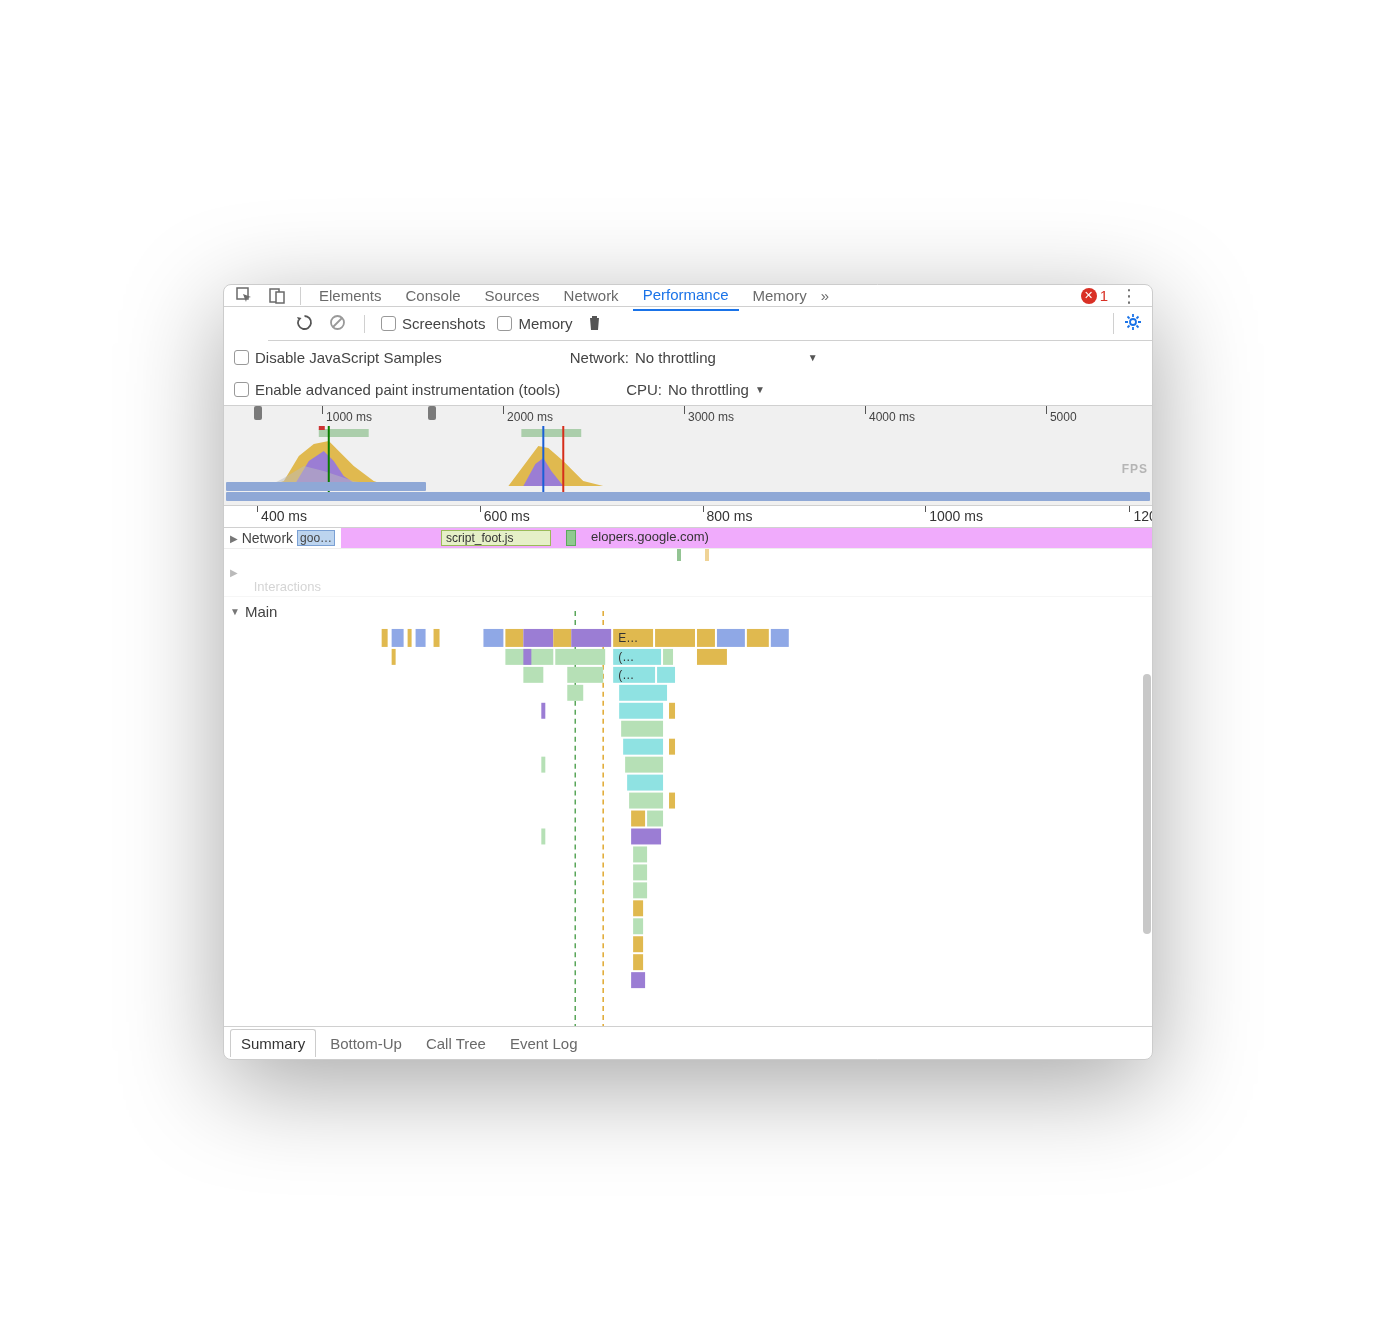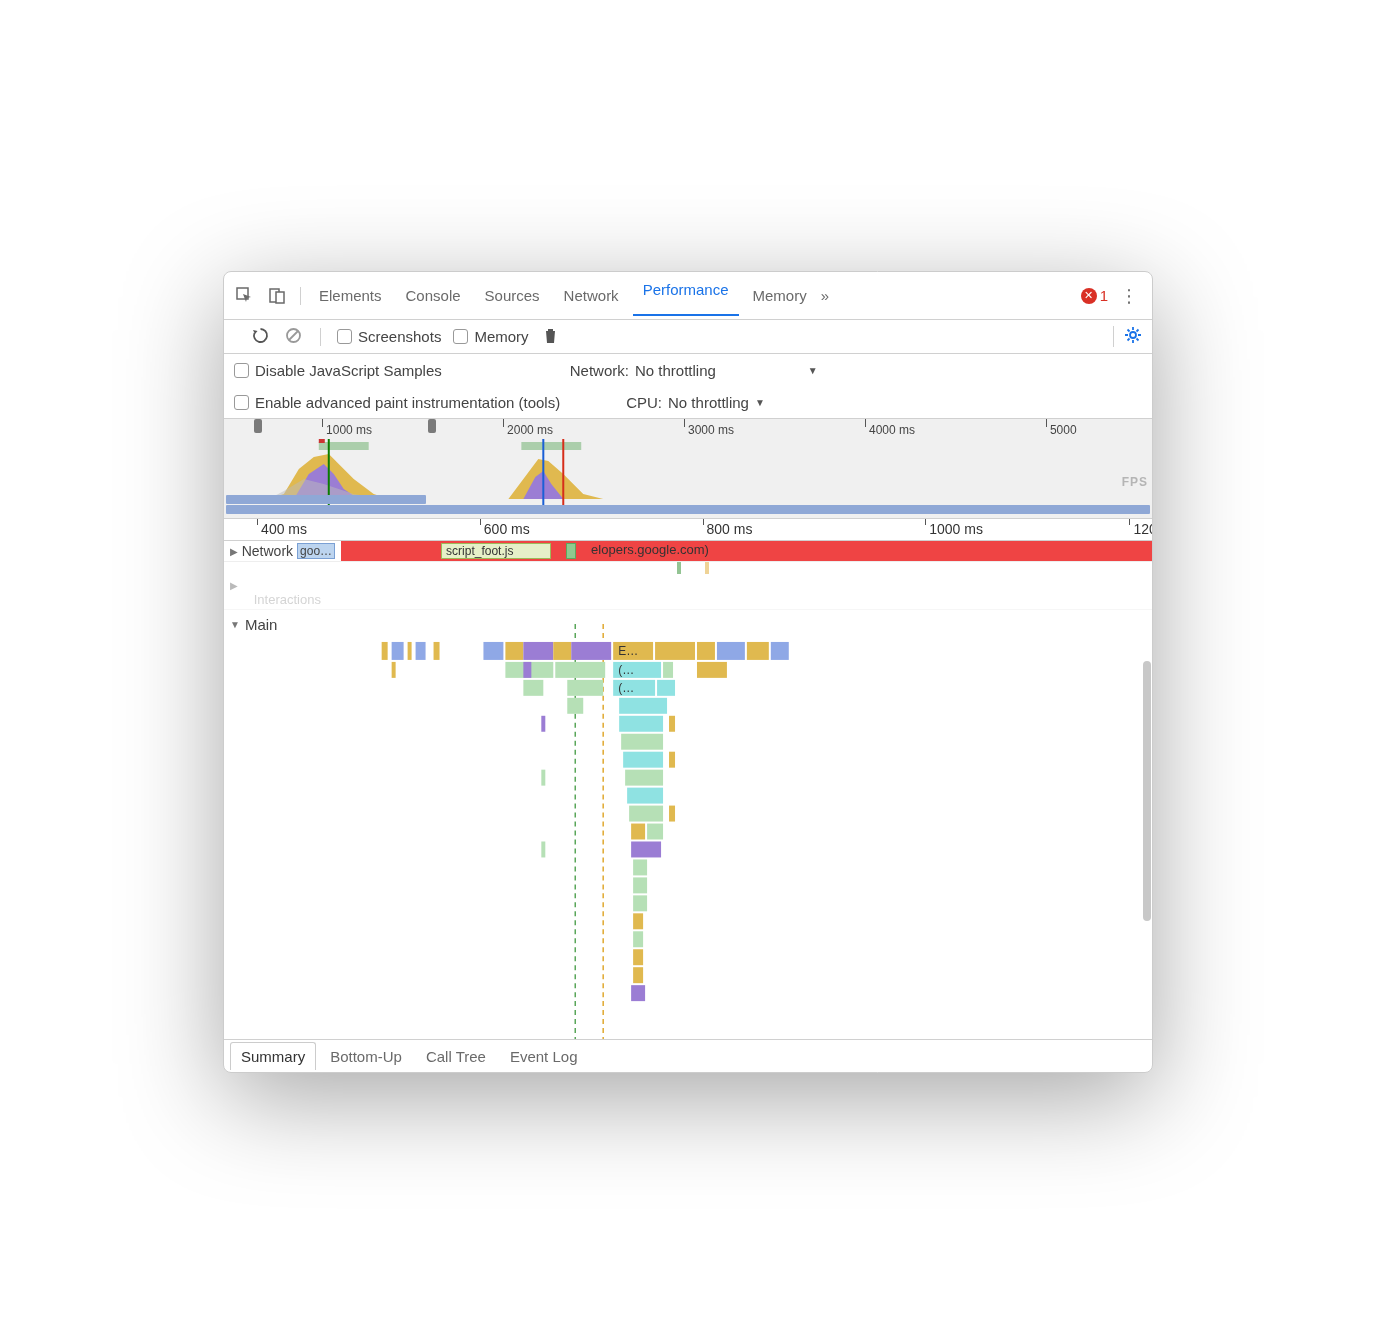--- a/index.html
+++ b/index.html
@@ -35,39 +35,39 @@
   }
   .traffic { display: flex; gap: 8px; margin-right: 6px;}
   .dot { width: 13px; height: 13px; border-radius: 50%; }
   .dot.red { background: #ff5f57; border:1px solid #e0443e;}
   .dot.yellow { background: #ffbd2e; border:1px solid #dea123;}
   .dot.green { background: #28c940; border:1px solid #1aab29;}
   .title-text { flex:1; text-align:center; font-size:14px; color:#555; white-space:nowrap; overflow:hidden; text-overflow:ellipsis;}
 
   
   .tabstrip {
-    display:flex; align-items:center; height:48px;
+    display:flex; align-items:center; height:22px;
     border-bottom:1px solid #d0d0d0;
     font-size:15px; color:#6a6a6a;
     padding:0 6px; gap:4px;
   }
   .tab-ico { padding:4px 6px; color:#6a6a6a; display:flex; align-items:center; gap:2px;}
   .vdiv { width:1px; height:18px; background:#d0d0d0; margin:0 4px;}
   .tab { padding:6px 10px; cursor:pointer; }
-  .tab.active { color:#1a73e8; border-bottom:2px solid #1a73e8; padding-bottom:16px;}
+  .tab.active { color:#1a73e8; border-bottom:2px solid #1a73e8; padding-bottom:6px;}
   .chevrons {color:#6a6a6a;}
   .err-badge {display:flex;align-items:center;gap:3px;color:#d93025;}
   .err-circle{width:16px;height:16px;border-radius:50%;background:#d93025;color:#fff;font-size:11px;display:flex;align-items:center;justify-content:center;}
   .kebab{font-size:18px;padding:0 8px;color:#6a6a6a;}
 
   
   .toolbar{
     display:flex;align-items:center;height:34px;
     border-bottom:1px solid #d0d0d0;
-    padding:0 10px;gap:12px;font-size:15px;color:#444;
+    padding:0 10px;gap:12px;font-size:15px;color:#444;margin-left:44px;
   }
   .tb-ico{color:#555;padding:2px;}
   .rec{width:14px;height:14px;border-radius:50%;background:#6b6b6b;}
   .chk{display:flex;align-items:center;gap:6px;}
   .chkbox{width:15px;height:15px;border:1px solid #999;border-radius:3px;background:#fff;}
   .gear{margin-left:auto;color:#1a73e8;border-left:1px solid #d0d0d0;padding-left:10px;}
 
   
   .settings{border-bottom:1px solid #d0d0d0;font-size:15px;color:#444;}
   .srow{display:flex;align-items:center;height:32px;padding:0 10px;gap:8px;}
@@ -90,21 +90,21 @@
 
   
   .ruler{height:22px;border-bottom:1px solid #d0d0d0;position:relative;font-size:14px;color:#333;}
   .rtick{position:absolute;top:2px;}
   .rtick::before{content:"";position:absolute;left:-4px;top:-2px;width:1px;height:6px;background:#555;}
 
   
   .track{display:flex;border-bottom:1px solid #eee;font-size:14px;}
   .track-label{width:auto;padding:2px 6px;color:#444;display:flex;align-items:center;gap:4px;white-space:nowrap;}
   .tri-e{font-size:10px;color:#777;}
-  .track-body{flex:1;position:relative;height:20px;background:#ef4444;}
+  .track-body{flex:1;position:relative;height:20px;background:#f0abfc;}
   .track-body.inter{background:#fff;}
   .netchip{position:absolute;top:2px;height:16px;background:#e6f0c8;border:1px solid #9bbb59;font-size:12px;padding:0 4px;color:#333;overflow:hidden;}
   .interactions-label{font-size:13px;color:#aaa;padding-left:12px;margin-top:28px;}
 
   .main-area{height:430px;position:relative;overflow:hidden;border-bottom:1px solid #d0d0d0;}
   .main-label{position:absolute;top:6px;left:6px;font-size:15px;color:#444;display:flex;align-items:center;gap:5px;}
   .flame-svg{position:absolute;top:14px;left:0;right:0;bottom:0;}
 
   
   .btabs{display:flex;align-items:center;height:32px;font-size:15px;color:#6a6a6a;gap:4px;padding:0 6px;}

